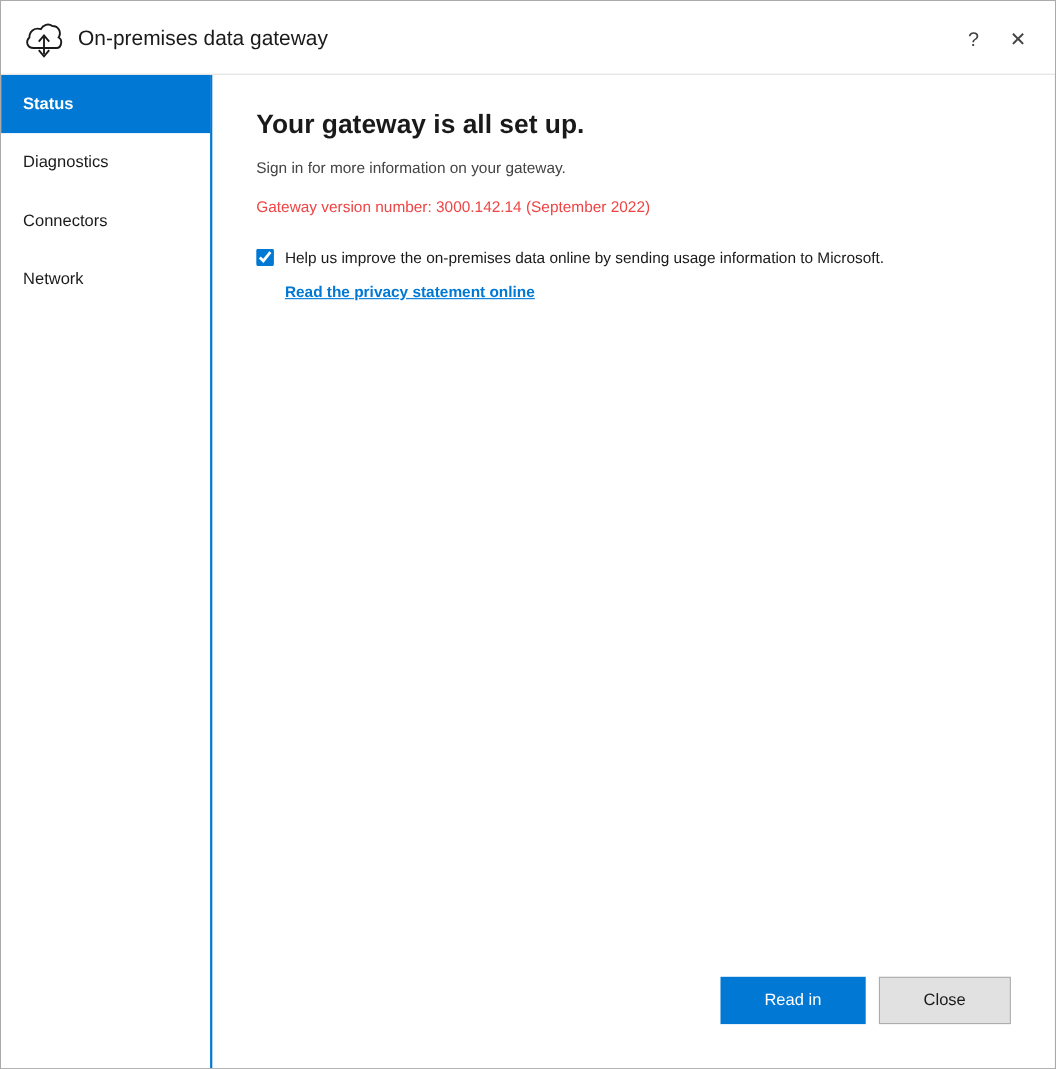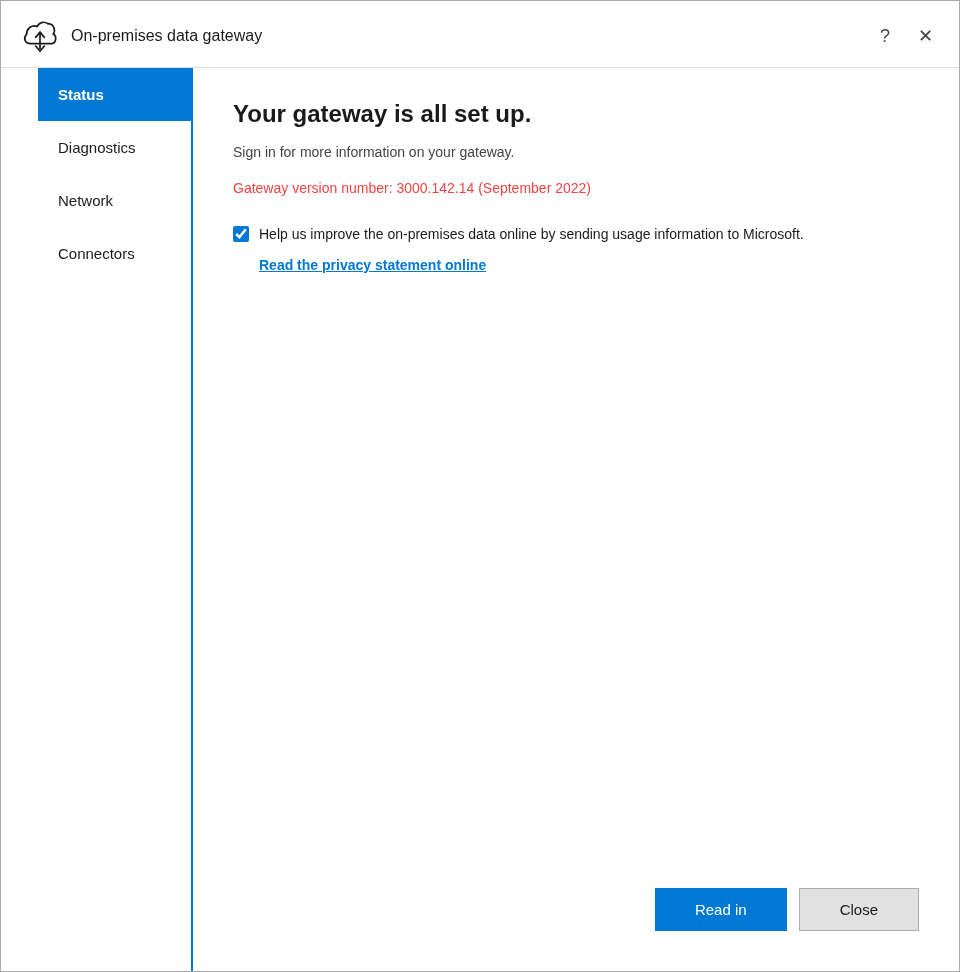--- a/index.html
+++ b/index.html
@@ -37,21 +37,21 @@
     }
 
     .title-bar-icon {
       width: 38px;
       height: 38px;
       margin-right: 12px;
       flex-shrink: 0;
     }
 
     .title-text {
-      font-size: 16px;
+      font-size: 19px;
       font-weight: 400;
       color: #1a1a1a;
       flex: 1;
     }
 
     .title-controls {
       display: flex;
       gap: 16px;
       align-items: center;
     }
@@ -72,21 +72,20 @@
       overflow: hidden;
     }
 
     .sidebar {
       width: 192px;
       background: #ffffff;
       border-right: 2px solid #0078d4;
       display: flex;
       flex-direction: column;
       flex-shrink: 0;
-      padding-left: 37px;
     }
 
     .nav-item {
       padding: 18px 20px;
       font-size: 15px;
       color: #1a1a1a;
       cursor: pointer;
       border: none;
       background: none;
       text-align: left;
@@ -218,24 +217,24 @@
   <div class="main-content">
 
     <nav class="sidebar">
       <button class="nav-item active">
         <span>Status</span>
       </button>
       <button class="nav-item">
         <span>Diagnostics</span>
       </button>
       <button class="nav-item">
+        <span>Connectors</span>
+      </button>
+      <button class="nav-item">
         <span>Network</span>
-      </button>
-      <button class="nav-item">
-        <span>Connectors</span>
       </button>
     </nav>
 
     <div class="content-area">
       <div class="content-main">
         <h1 class="heading-title">Your gateway is all set up.</h1>
         <p class="heading-subtitle">Sign in for more information on your gateway.</p>
         <p class="version-text">Gateway version number: 3000.142.14 (September 2022)</p>
 
         <div class="checkbox-row">

